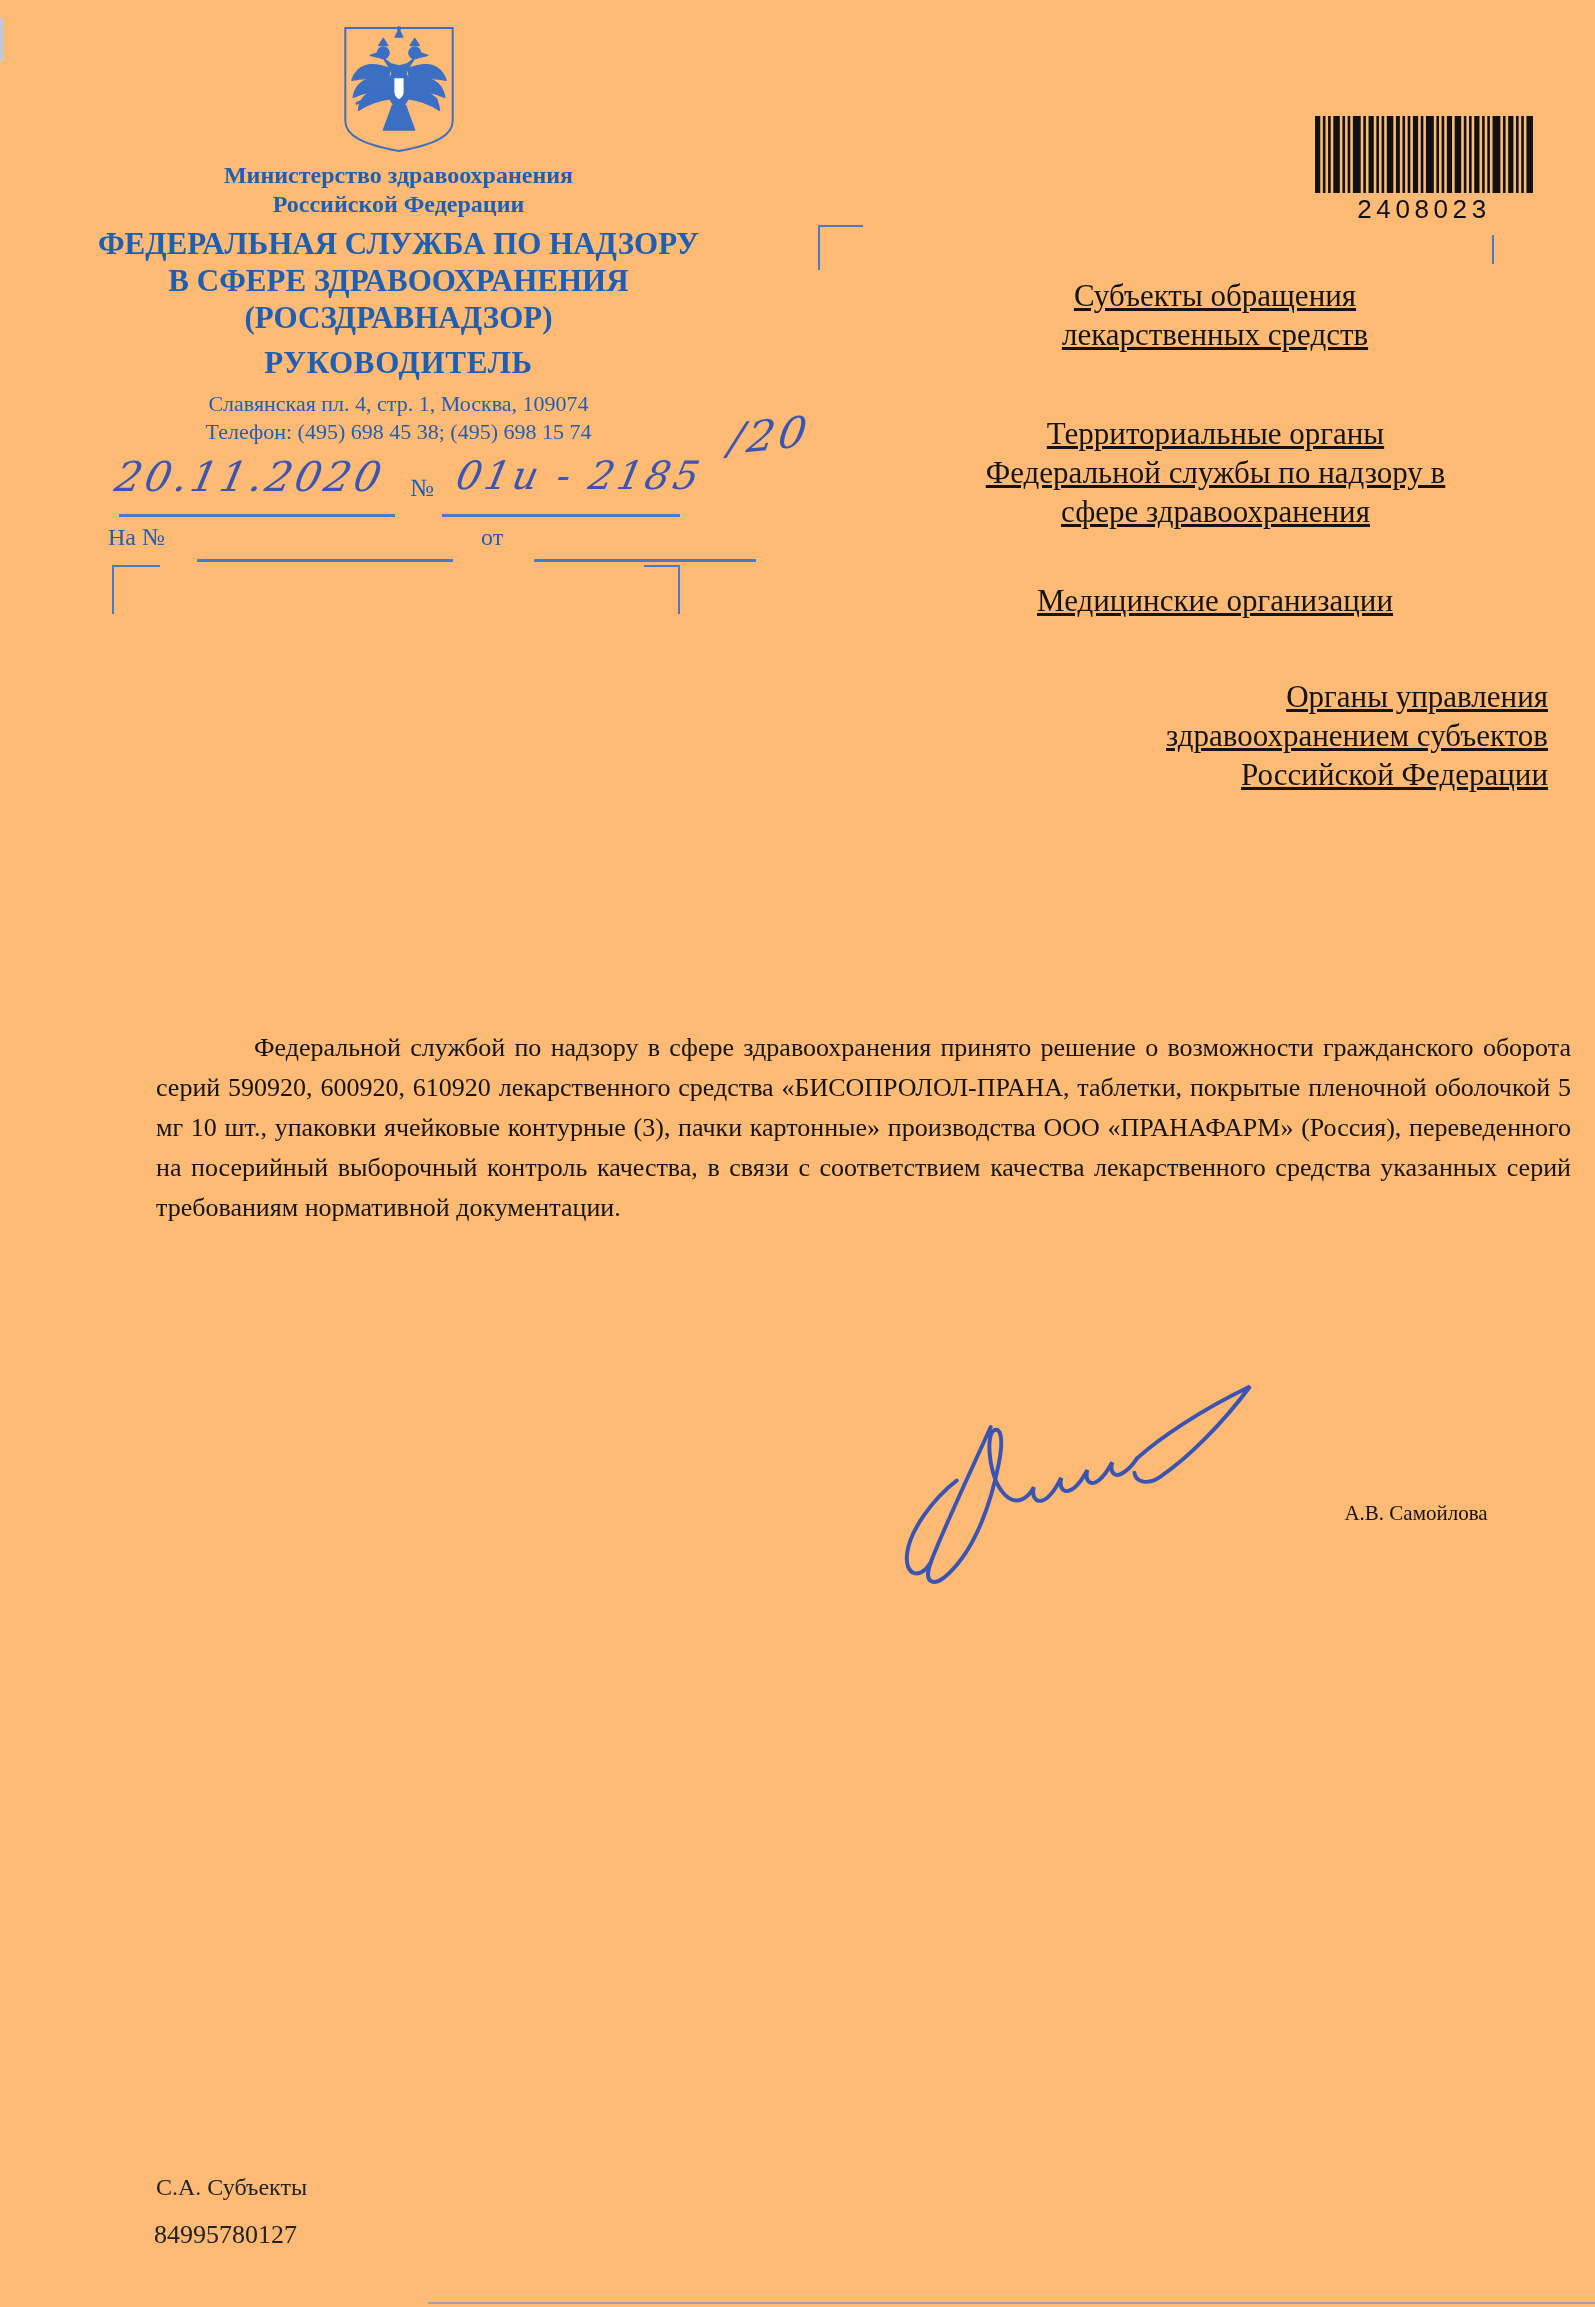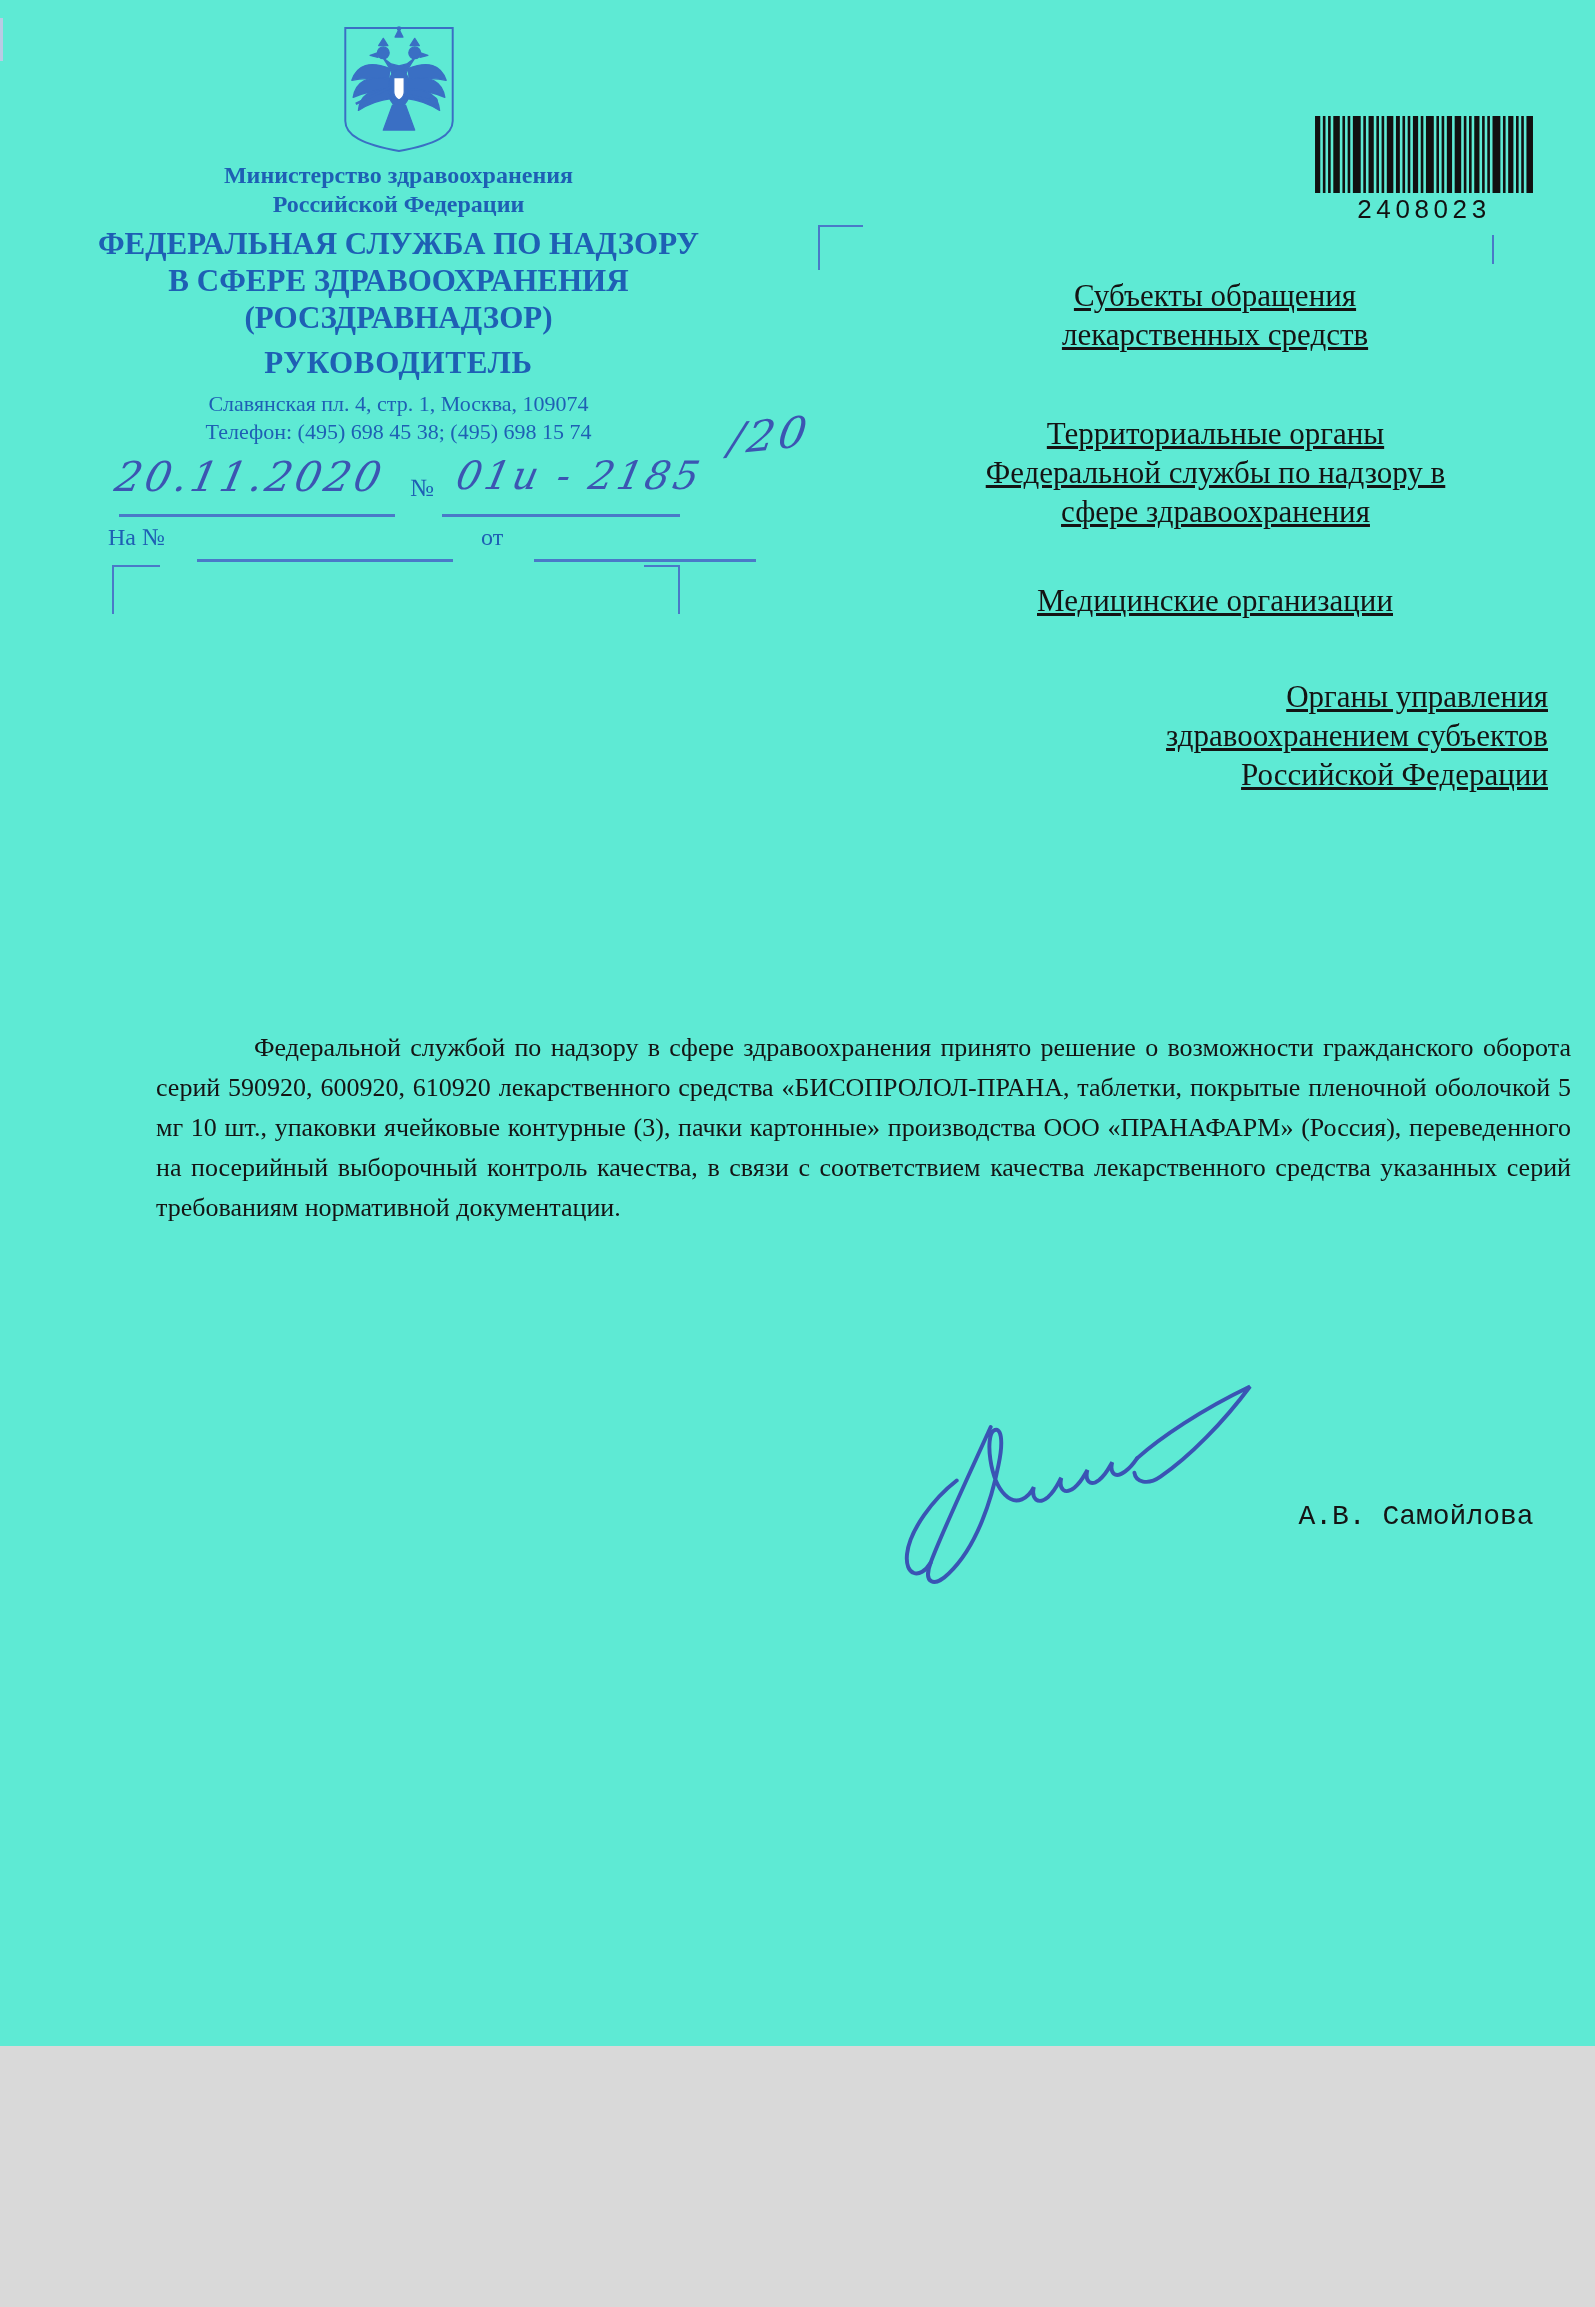--- a/index.html
+++ b/index.html
@@ -1,17 +1,17 @@
 <!DOCTYPE html>
 <html style="font-size:10.5px"><head>
 <meta charset="utf-8">
 <style>
   html,body{margin:0;padding:0;background:#d9d9d9;}
   .page{
-    position:relative;width:1596px;height:2046px;background:#5eead4;
+    position:relative;width:1596px;height:2307px;background:#fdba74;
     overflow:hidden;font-family:"Liberation Serif",serif;color:#1b1b1b;
   }
   .abs{position:absolute;}
   .preline{white-space:pre-line;}
   .center{text-align:center;}
   .blue{color:#1e5fb4;}
   .bold{font-weight:bold;}
   
   .ministry{left:85px;top:161px;width:627px;font-size:24px;line-height:29px;}
   .service{left:85px;top:225px;width:627px;font-size:31px;line-height:37px;}
@@ -56,21 +56,21 @@
   .a1{left:869px;top:414px;width:693px;}
   .a2{left:882px;top:581px;}
   .a3{left:882px;top:677px;text-align:right;}
   
   .body-par{
     left:156px;top:1028px;width:1415px;font-size:26px;line-height:40px;
     text-align:justify;text-indent:98px;color:#141414;
   }
   
   .sig{left:894px;top:1363px;width:405px;height:226px;}
-  .signer{left:1279px;top:1501px;width:274px;font-size:28px;text-align:center;color:#141414;font-family:Liberation Mono, monospace;}
+  .signer{left:1279px;top:1501px;width:274px;font-size:21px;text-align:center;color:#141414;}
   
   .exec-name{left:156px;top:2174px;font-size:24px;color:#222;}
   .exec-phone{left:154px;top:2220px;font-size:26px;color:#222;}
   .bottom-line{left:428px;top:2302px;width:1168px;height:2px;background:#99a3ad;}
 </style>
 </head>
 <body>
 
 <div class="page">
 

